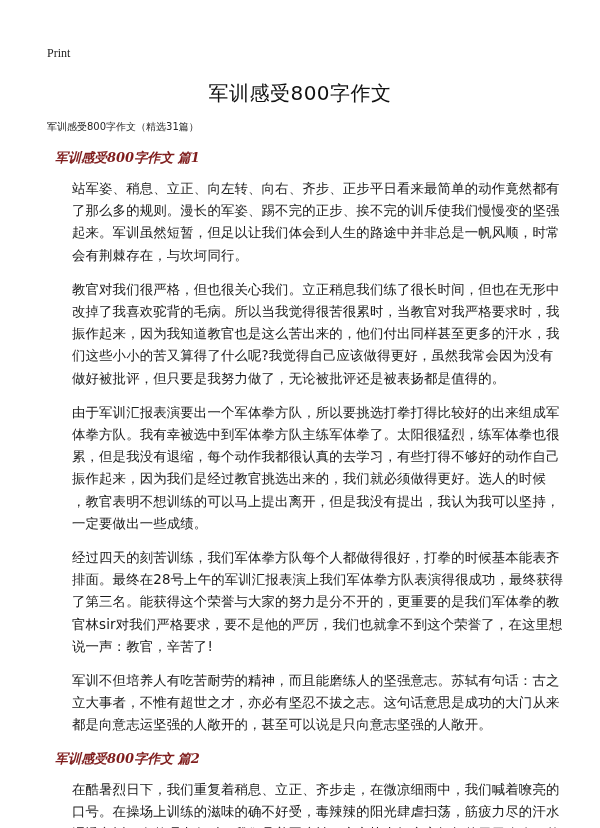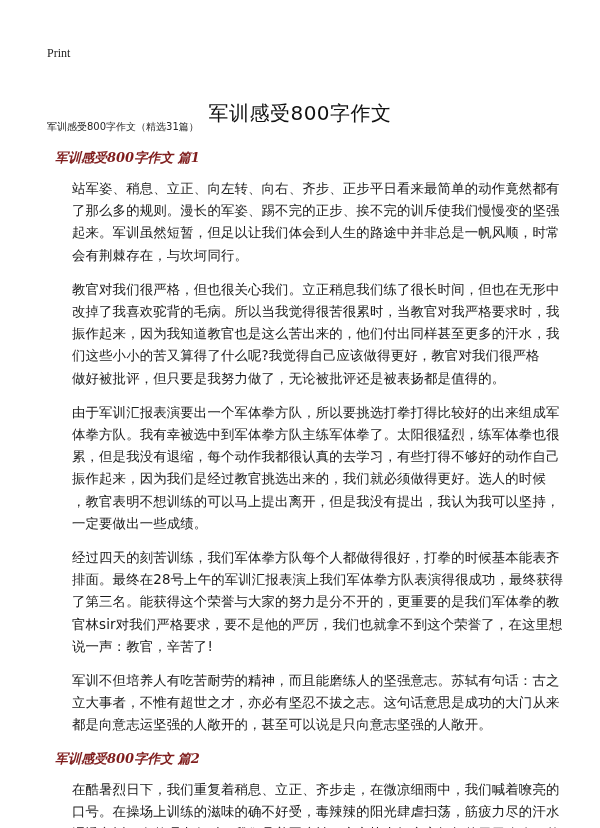--- a/index.html
+++ b/index.html
@@ -1,19 +1,19 @@
 <!DOCTYPE html>
 <html><head>
   <meta charset="utf-8">
   <style>
     html, body { margin: 0; padding: 0; background: #ffffff; }
     body { width: 600px; height: 828px; position: relative; overflow: hidden; color: #1a1a1a; font-family: "DejaVu Sans", "Liberation Sans", sans-serif; }
     .page { position: absolute; left: 0; top: 0; width: 600px; height: 828px; }
     .print { position: absolute; left: 47px; top: 46px; font-family: "Liberation Serif", "DejaVu Serif", serif; font-size: 12px; color: #222; text-align: center; }
-    .title { position: absolute; left: 0; width: 600px; top: 80px; text-align: center; font-size: 20px; color: #111; letter-spacing: 0.5px; margin-top: 20px; }
+    .title { position: absolute; left: 0; width: 600px; top: 80px; text-align: center; font-size: 20px; color: #111; letter-spacing: 0.5px; }
     .subtitle { position: absolute; left: 47px; top: 120px; font-size: 10px; color: #222; }
     .content { position: absolute; left: 55px; top: 148px; width: 500px; }
     .heading { font-family: "DejaVu Serif", "Liberation Serif", serif; font-weight: bold; font-size: 13px; color: #7f1d1d; margin: 0 0 10px 0; height: 20px; line-height: 20px; font-style: italic; }
     .para { font-size: 13.4px; line-height: 22.2px; color: #1a1a1a; margin: 0 0 12px 17px; letter-spacing: 0.15px; text-align: justify; }
     .para .line { display: block; white-space: nowrap; }
   </style>
 </head>
 <body>
 
 <div class="page">
@@ -29,21 +29,21 @@
       <span class="line">站军姿、稍息、立正、向左转、向右、齐步、正步平日看来最简单的动作竟然都有</span>
       <span class="line">了那么多的规则。漫长的军姿、踢不完的正步、挨不完的训斥使我们慢慢变的坚强</span>
       <span class="line">起来。军训虽然短暂，但足以让我们体会到人生的路途中并非总是一帆风顺，时常</span>
       <span class="line">会有荆棘存在，与坎坷同行。</span>
     </div>
 
     <div class="para">
       <span class="line">教官对我们很严格，但也很关心我们。立正稍息我们练了很长时间，但也在无形中</span>
       <span class="line">改掉了我喜欢驼背的毛病。所以当我觉得很苦很累时，当教官对我严格要求时，我</span>
       <span class="line">振作起来，因为我知道教官也是这么苦出来的，他们付出同样甚至更多的汗水，我</span>
-      <span class="line">们这些小小的苦又算得了什么呢?我觉得自己应该做得更好，教官对我们很严格</span>
+      <span class="line">们这些小小的苦又算得了什么呢?我觉得自己应该做得更好，虽然我常会因为没有</span>
       <span class="line">做好被批评，但只要是我努力做了，无论被批评还是被表扬都是值得的。</span>
     </div>
 
     <div class="para">
       <span class="line">由于军训汇报表演要出一个军体拳方队，所以要挑选打拳打得比较好的出来组成军</span>
       <span class="line">体拳方队。我有幸被选中到军体拳方队主练军体拳了。太阳很猛烈，练军体拳也很</span>
       <span class="line">累，但是我没有退缩，每个动作我都很认真的去学习，有些打得不够好的动作自己</span>
       <span class="line">振作起来，因为我们是经过教官挑选出来的，我们就必须做得更好。选人的时候</span>
       <span class="line">，教官表明不想训练的可以马上提出离开，但是我没有提出，我认为我可以坚持，</span>
       <span class="line">一定要做出一些成绩。</span>

